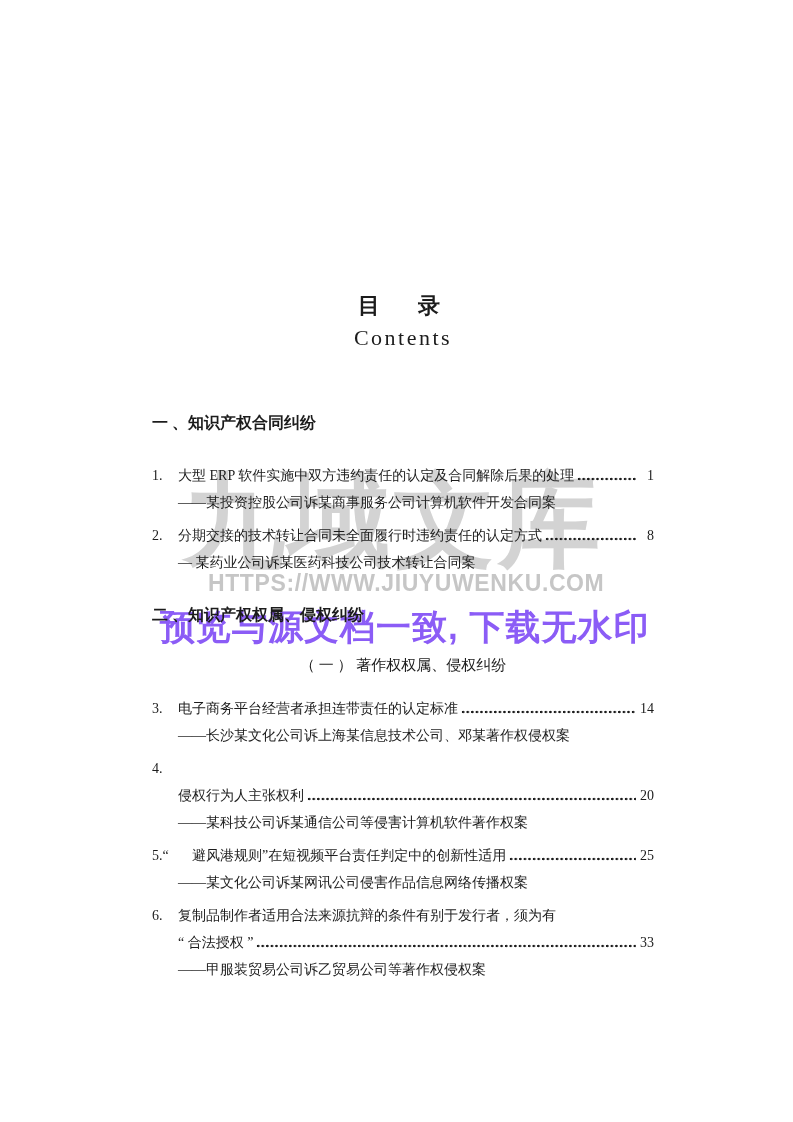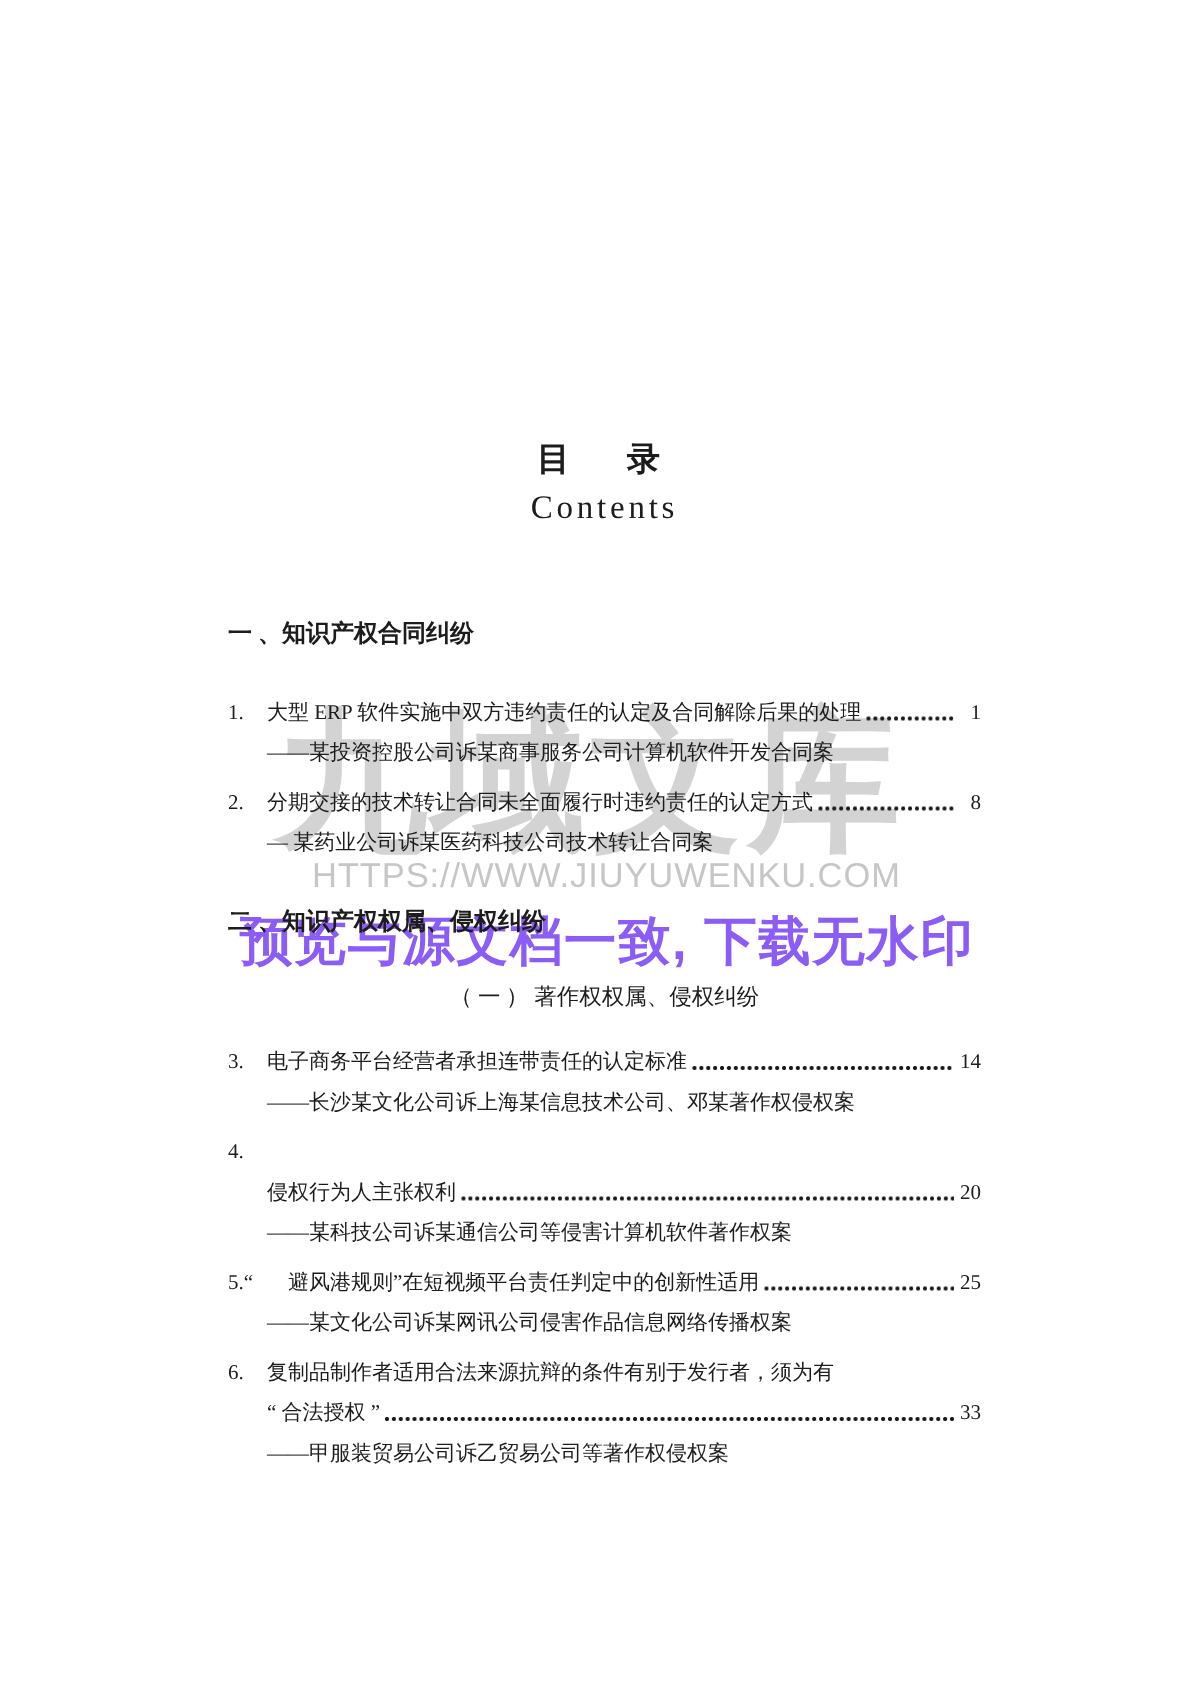--- a/index.html
+++ b/index.html
@@ -17,21 +17,21 @@
   .watermark { position: absolute; inset: 0; z-index: 0; pointer-events: none; }
   .wm-brand {
     position: absolute; left: 183px; top: 466px;
     font-family: "Liberation Sans", "DejaVu Sans", sans-serif;
     font-weight: bold; font-size: 102px; line-height: 1.08;
     letter-spacing: 3px; color: #d3d3d3; white-space: nowrap;
   }
   .wm-url {
     position: absolute; left: 208px; top: 570px;
     font-family: "Liberation Sans", "DejaVu Sans", sans-serif;
-    font-weight: normal; font-size: 23px; letter-spacing: 0.6px;
+    font-weight: bold; font-size: 23px; letter-spacing: 0.6px;
     color: #c6c6c6; white-space: nowrap;
   }
   .wm-tagline {
     position: absolute; left: 160px; top: 604px;
     font-family: "Liberation Sans", "DejaVu Sans", sans-serif;
     font-weight: bold; font-size: 35px; letter-spacing: 1px;
     color: #8b5cf6; white-space: nowrap;
   }
 
   

